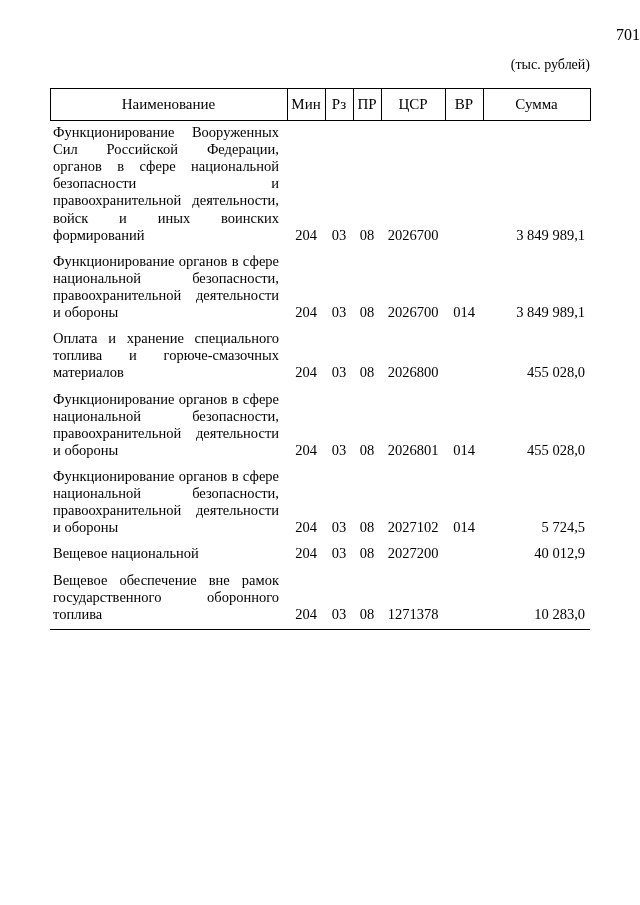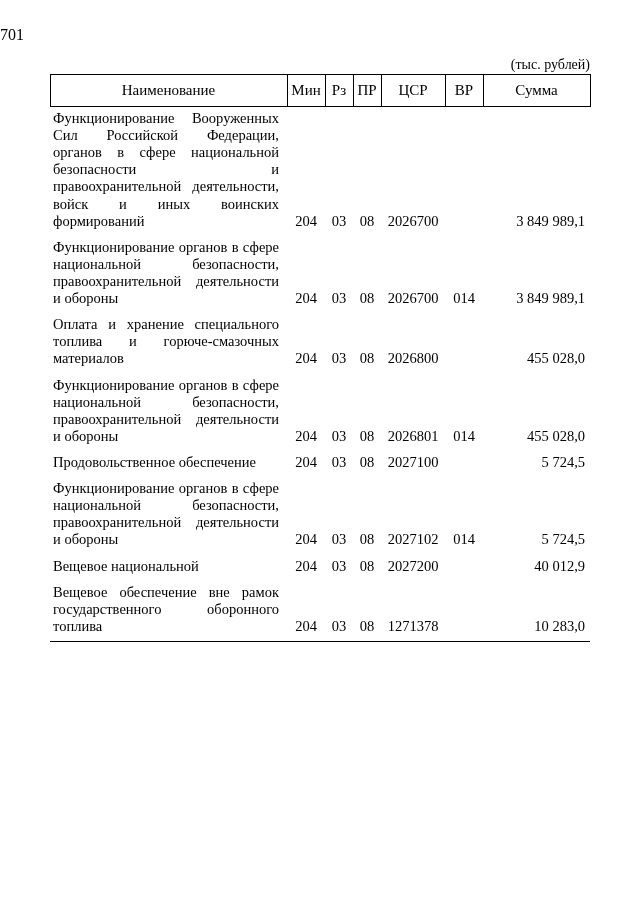--- a/index.html
+++ b/index.html
@@ -8,34 +8,34 @@
     background: #ffffff;
   }
   body {
     width: 640px;
     height: 905px;
     overflow: hidden;
     font-family: "Liberation Serif", serif;
     color: #000;
   }
   .page-number {
-    text-align: left;
+    text-align: right;
     padding-top: 26px;
     font-size: 16px;
   }
   .units-note {
     width: 540px;
     margin: 14px auto 0;
     text-align: right;
     font-size: 14px;
     line-height: 1;
   }
   table.budget {
     width: 540px;
-    margin: 2px auto 0;
+    margin: 16px auto 0;
     border-collapse: collapse;
     font-size: 14.5px;
     border-bottom: 1.5px solid #000;
     table-layout: fixed;
   }
   thead th {
     border: 1px solid #000;
     font-weight: normal;
     font-size: 15px;
     padding: 7px 2px;
@@ -128,29 +128,20 @@
   <tr>
     <td class="name">Функционирование органов в сфере национальной безопасности, правоохранительной деятельности и обороны</td>
     <td class="num">204</td>
     <td class="num">03</td>
     <td class="num">08</td>
     <td class="num">2026801</td>
     <td class="num">014</td>
     <td class="sum">455 028,0</td>
   </tr>
 
-  <tr>
-    <td class="name">Продовольственное обеспечение</td>
-    <td class="num">204</td>
-    <td class="num">03</td>
-    <td class="num">08</td>
-    <td class="num">2027100</td>
-    <td class="num"></td>
-    <td class="sum">5 724,5</td>
-  </tr>
 
 
   <tr>
     <td class="name">Функционирование органов в сфере национальной безопасности, правоохранительной деятельности и обороны</td>
     <td class="num">204</td>
     <td class="num">03</td>
     <td class="num">08</td>
     <td class="num">2027102</td>
     <td class="num">014</td>
     <td class="sum">5 724,5</td>

